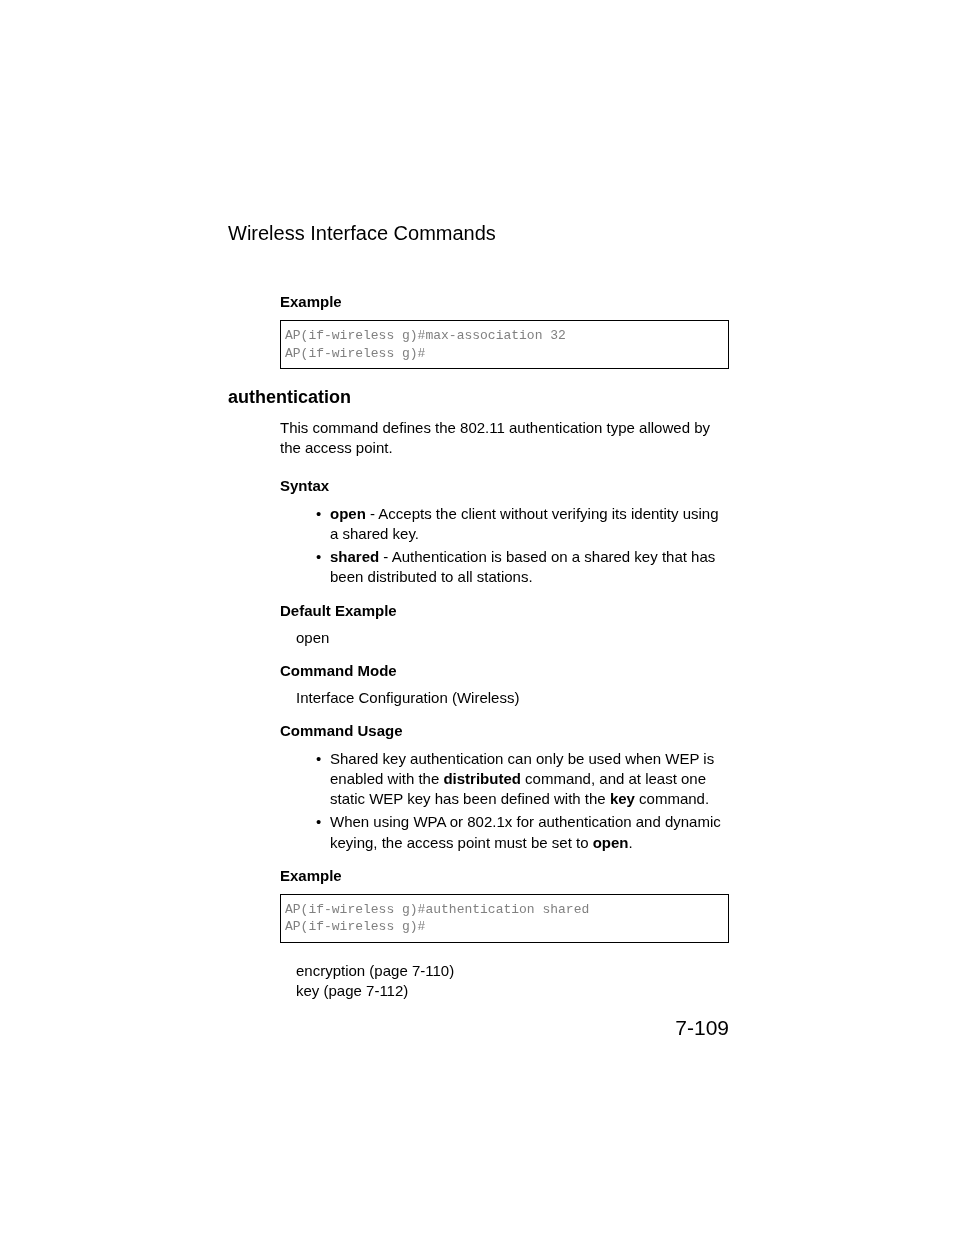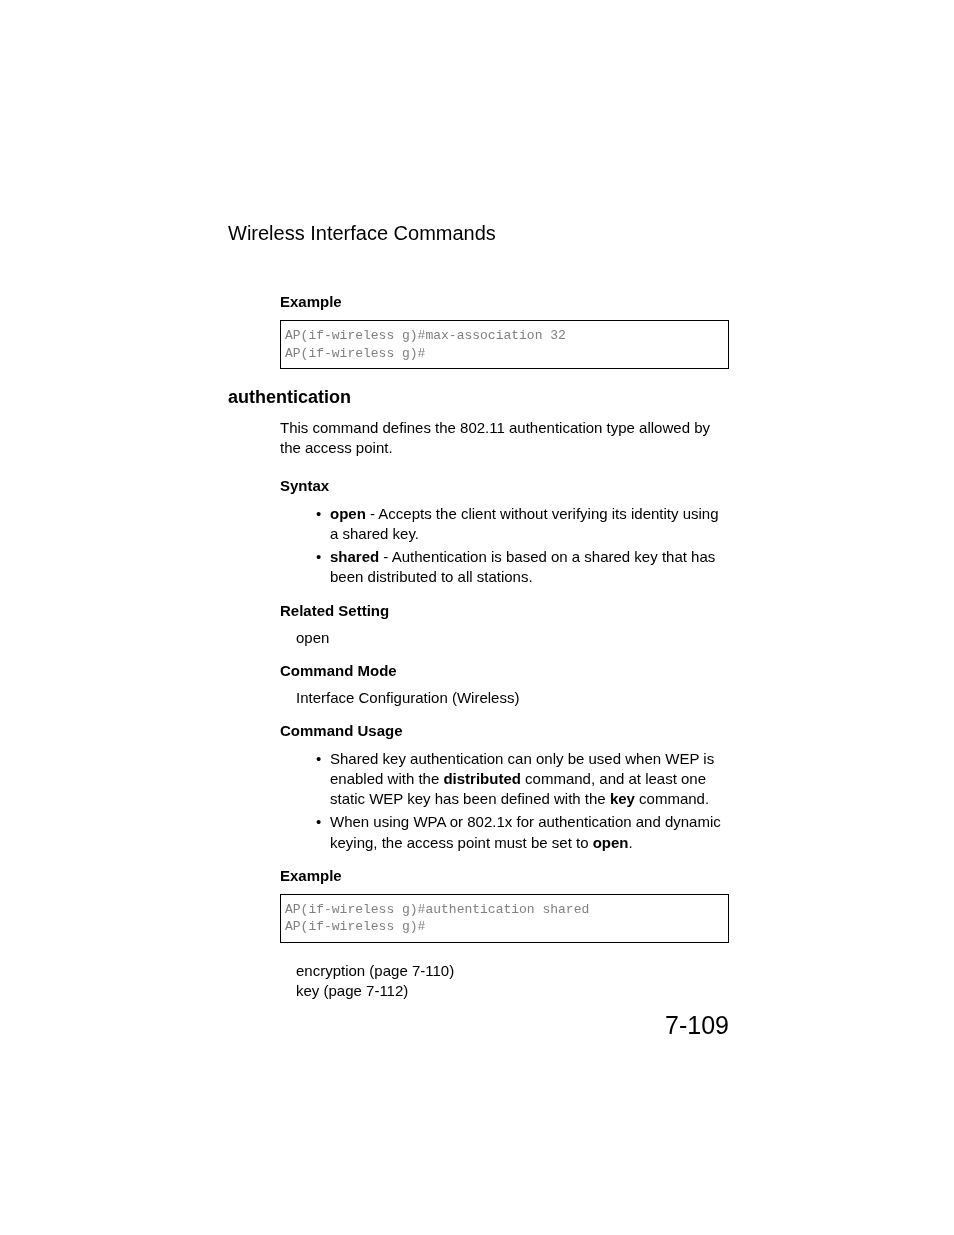--- a/index.html
+++ b/index.html
@@ -87,21 +87,21 @@
     .related-items {
       font-size: 15px;
       margin-left: 68px;
       line-height: 1.35;
       margin-bottom: 16px;
     }
     .page-number {
       position: absolute;
       right: 225px;
       bottom: 195px;
-      font-size: 25px;
+      font-size: 21px;
     }
   </style>
 </head>
 <body>
 
 <div class="page">
   <div class="header-title">Wireless Interface Commands</div>
 
   <div class="section-label">Example</div>
   <div class="code-box">AP(if-wireless g)#max-association 32
@@ -113,21 +113,21 @@
   <div class="section-label">Syntax</div>
   <ul class="bullets">
     <li>
       <b>open</b><span> - Accepts the client without verifying its identity using a shared key.</span>
     </li>
     <li>
       <b>shared</b><span> - Authentication is based on a shared key that has been distributed to all stations.</span>
     </li>
   </ul>
 
-  <div class="section-label">Related Setting</div>
+  <div class="section-label">Default Example</div>
   <div class="indent-text">open</div>
 
   <div class="section-label">Command Mode</div>
   <div class="indent-text">Interface Configuration (Wireless)</div>
 
   <div class="section-label">Command Usage</div>
   <ul class="bullets">
     <li>
       <span>Shared key authentication can only be used when WEP is enabled with the </span><b>distributed</b><span> command, and at least one static WEP key has been defined with the </span><b>key</b><span> command.</span>
     </li>

